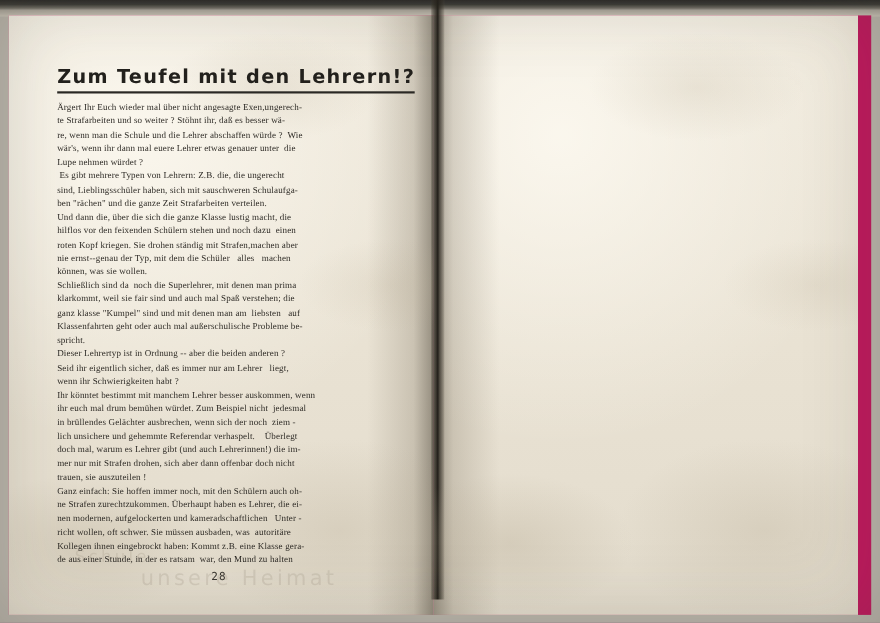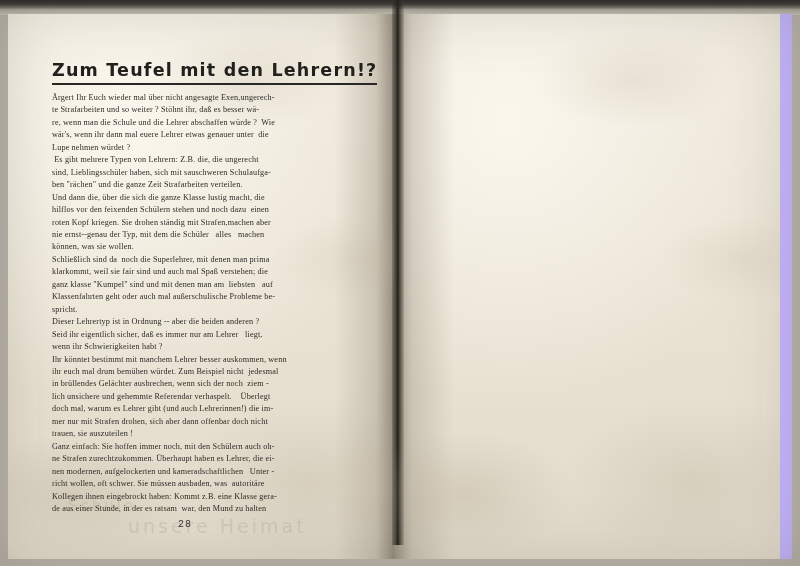--- a/index.html
+++ b/index.html
@@ -39,21 +39,21 @@
     background: linear-gradient(to bottom, #a8a298 0%, #c9c3b7 100%);
   }
 
   
   .spread {
     position: absolute;
     left: 8px;
     top: 14px;
     width: 784px;
     height: 545px;
-    background: #c4b5fd;
+    background: #be185d;
     display: flex;
   }
 
   .page {
     position: relative;
     height: 100%;
     background:
       radial-gradient(circle at 30% 20%, rgba(255,252,244,0.75) 0%, rgba(255,252,244,0) 55%),
       linear-gradient(to bottom, #efe9dc 0%, #e9e2d3 55%, #e3dccd 100%);
   }
@@ -158,21 +158,21 @@
   }
 
   .folio {
     position: absolute;
     font-family: "DejaVu Sans Mono", monospace;
     font-size: 10px;
     color: #3a3731;
     z-index: 7;
     letter-spacing: 1px;
   }
-  .folio-left  { left: 170px; top: 505px; font-family: Liberation Mono, monospace; }
+  .folio-left  { left: 184px; top: 505px; }
 
   
   .vignette {
     position: absolute;
     inset: 0;
     pointer-events: none;
     z-index: 9;
     box-shadow: inset 0 0 70px rgba(70,62,50,0.22);
   }
 </style>

